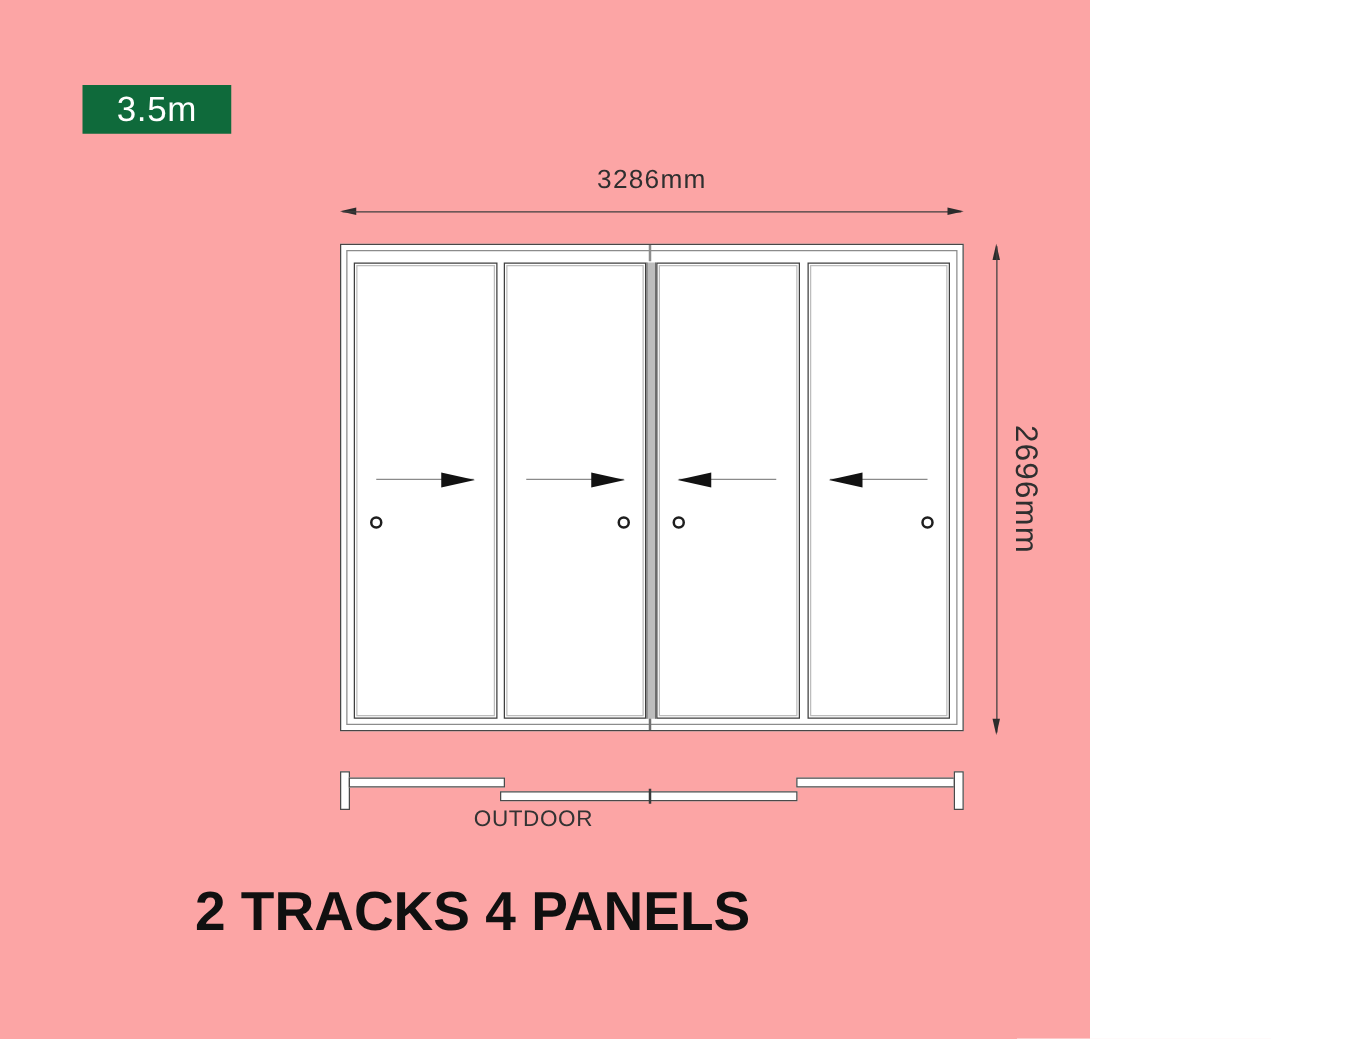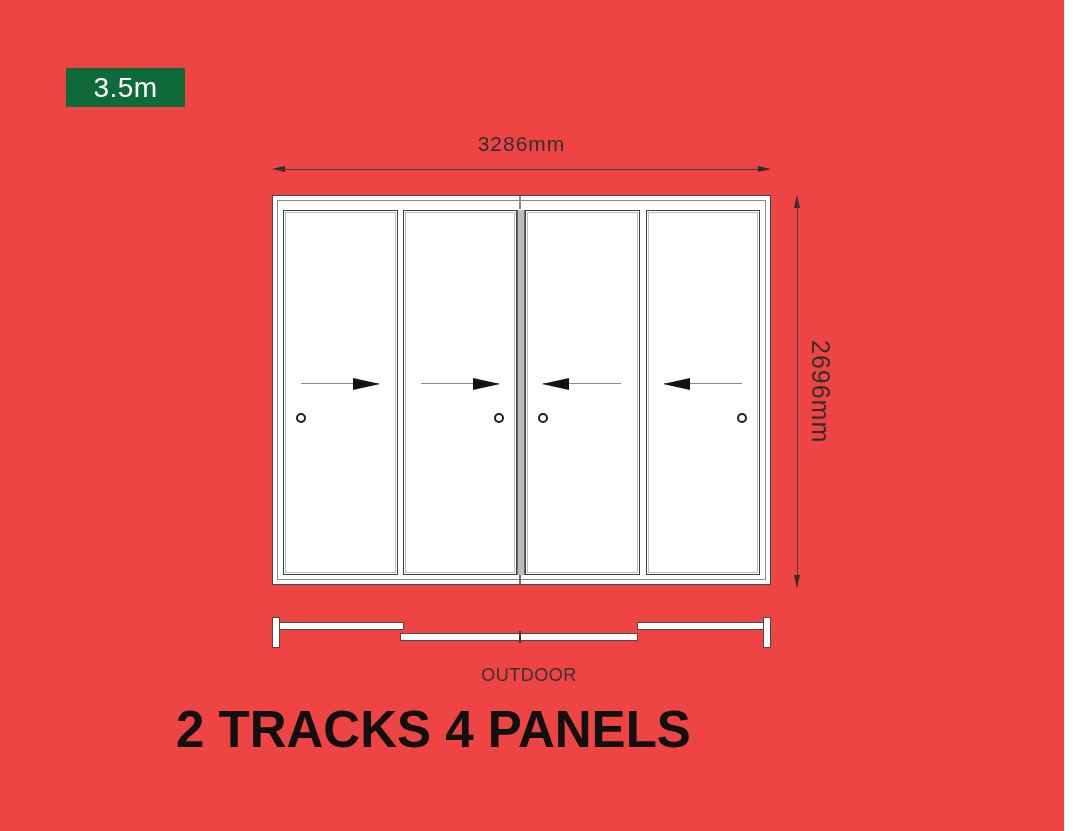--- a/index.html
+++ b/index.html
@@ -1,17 +1,17 @@
 <!DOCTYPE html>
 <html style="--badge-green: #0f6a3b; --badge-black: #0c0c0c;"><head>
 <meta charset="utf-8">
 <style>
   html,body{margin:0;padding:0;background:#fff;}
   .canvas{
-    position:relative;width:1064px;height:831px;background:#ef4444;overflow:hidden;
+    position:relative;width:872px;height:831px;background:#fca5a5;overflow:hidden;
     font-family:"Liberation Sans","DejaVu Sans",sans-serif;color:#2d2d2d;
   }
   
   .size-badge{
     position:absolute;left:66px;top:68px;width:119px;height:39px;
     background:var(--badge-green,#0f6a3b);color:#fff;font-size:28px;font-weight:400;
     display:flex;align-items:center;justify-content:center;letter-spacing:.5px;
   }
   
   .w-dim-label{
@@ -62,25 +62,25 @@
   
   .bar{position:absolute;background:#fff;border:1px solid #4a4a4a;box-sizing:border-box;}
   .cap-left  {left:272px;top:617px;width:8px;height:31px;}
   .bar-left  {left:279px;top:622px;width:125px;height:8px;}
   .bar-lower {left:400px;top:633px;width:238px;height:8px;}
   .bar-right {left:637px;top:622px;width:127px;height:8px;}
   .cap-right {left:763px;top:617px;width:8px;height:31px;}
   .center-tick{position:absolute;left:519px;top:631px;width:2px;height:12px;background:#3a3a3a;}
   .indoor-label{position:absolute;left:377px;top:602px;width:300px;text-align:center;
     font-size:18px;font-weight:400;letter-spacing:.5px;color:#333;}
-  .outdoor-label{position:absolute;left:379px;top:645px;width:300px;text-align:center;
-    font-size:18px;font-weight:400;letter-spacing:.5px;color:#333;margin-top:20px;}
+  .outdoor-label{position:absolute;left:379px;top:645px;width:300px;
+    font-size:18px;font-weight:400;letter-spacing:.5px;color:#333;}
   
-  .footer-title{position:absolute;left:156px;top:706px;font-size:51px;line-height:48px;
-    font-weight:700;color:#101010;letter-spacing:0;white-space:nowrap;margin-left:20px;}
+  .footer-title{position:absolute;left:156px;top:706px;font-size:44px;line-height:48px;
+    font-weight:700;color:#101010;letter-spacing:0;white-space:nowrap;}
   .compat-badge{position:absolute;left:573px;top:712px;width:352px;height:33px;
     background:var(--badge-black,#0c0c0c);color:#f7f7f7;font-size:23px;font-weight:300;
     letter-spacing:1px;display:flex;align-items:center;justify-content:center;white-space:nowrap;}
 </style>
 </head>
 <body>
 
 <div class="canvas">
 
   <div class="size-badge">3.5m</div>

